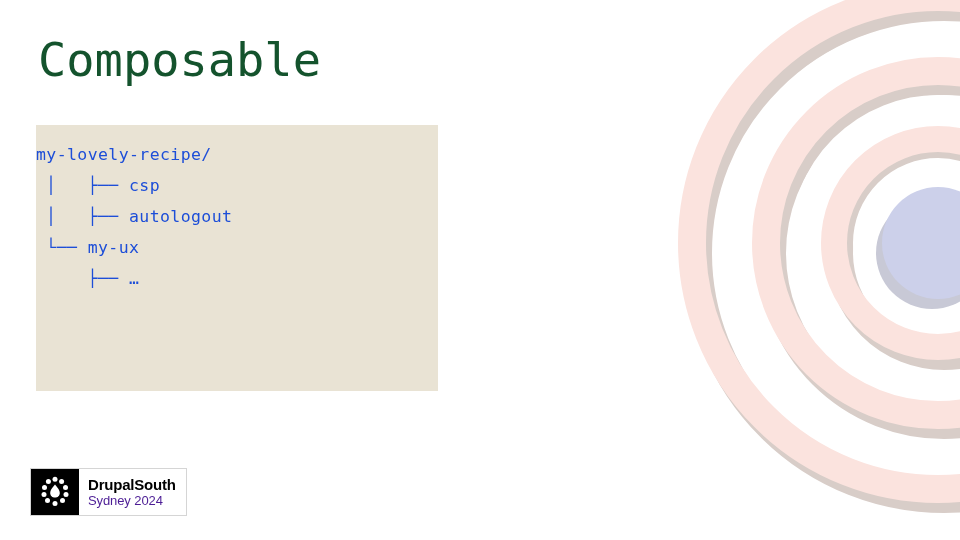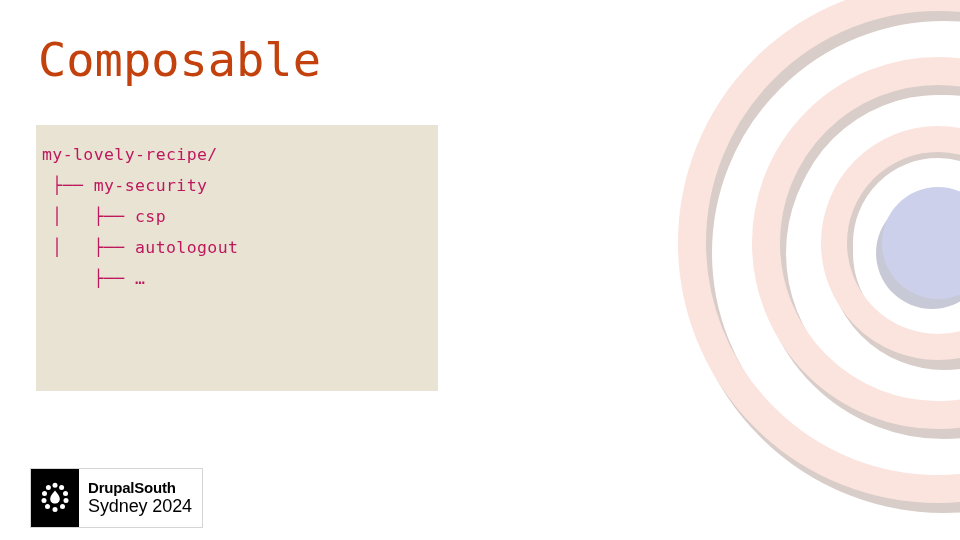--- a/index.html
+++ b/index.html
@@ -33,53 +33,53 @@
 
   
   .page-title {
     position: absolute;
     left: 38px;
     top: 34px;
     font-family: "DejaVu Sans Mono", "Liberation Mono", monospace;
     font-size: 47px;
     font-weight: 400;
     letter-spacing: 0px;
-    color: #c2410c;
+    color: #14532d;
     white-space: pre;
     line-height: 1.1;
   }
 
   
   .code-block {
     position: absolute;
     left: 36px;
     top: 125px;
     width: 402px;
     height: 266px;
     background: #e9e3d4;
     box-sizing: border-box;
     padding: 14px 0 0 0;
     overflow: hidden;
   }
   .code-line {
     font-family: "DejaVu Sans Mono", "Liberation Mono", monospace;
     font-size: 16.5px;
     line-height: 31px;
-    color: #be185d;
+    color: #1d4ed8;
     white-space: pre;
-    padding-left: 6px;
+    padding-left: 0;
     letter-spacing: 0.4px;
   }
 
   
   .logo {
     position: absolute;
     left: 30px;
     top: 468px;
-    height: 60px;
+    height: 48px;
     display: flex;
     align-items: stretch;
     border: 1px solid #d5d5d5;
     background: #ffffff;
     box-sizing: border-box;
   }
   .logo-mark {
     width: 48px;
     background: #000000;
     display: flex;
@@ -100,23 +100,23 @@
     font-family: "Liberation Sans", sans-serif;
     font-size: 15px;
     font-weight: bold;
     color: #000000;
     line-height: 1.15;
     letter-spacing: -0.2px;
     white-space: nowrap;
   }
   .logo-secondary {
     font-family: "Liberation Sans", sans-serif;
-    font-size: 18px;
+    font-size: 13px;
     font-weight: 400;
-    color: #000000;
+    color: #4c1d95;
     line-height: 1.2;
     letter-spacing: -0.1px;
     white-space: nowrap;
   }
 </style>
 </head>
 <body>
 
 <div class="slide">
 
@@ -141,23 +141,23 @@
 
       <circle cx="318" cy="243" r="56" fill="#c8c9d6" transform="translate(-6,10)"></circle>
       <circle cx="318" cy="243" r="56" fill="#ccd0ea"></circle>
     </svg>
   </div>
 
   <div class="page-title">Composable</div>
 
   <div class="code-block">
     <div class="code-line">my-lovely-recipe/</div>
-    <div class="code-line"> ├── my-security</div>
     <div class="code-line"> │   ├── csp</div>
     <div class="code-line"> │   ├── autologout</div>
+    <div class="code-line"> └── my-ux</div>
     <div class="code-line">     ├── …</div>
   </div>
 
   <div class="logo">
     <div class="logo-mark">
       <svg width="34" height="34" viewBox="0 0 34 34" xmlns="http://www.w3.org/2000/svg">
 
         <path d="M17 9.5 C14.0 13.2 12.2 15.3 12.2 17.9 C12.2 20.6 14.3 22.6 17 22.6 C19.7 22.6 21.8 20.6 21.8 17.9 C21.8 15.3 20.0 13.2 17 9.5 Z" fill="#ffffff"></path>
 
         <circle cx="17" cy="4.2" r="2.5" fill="#ffffff"></circle>

